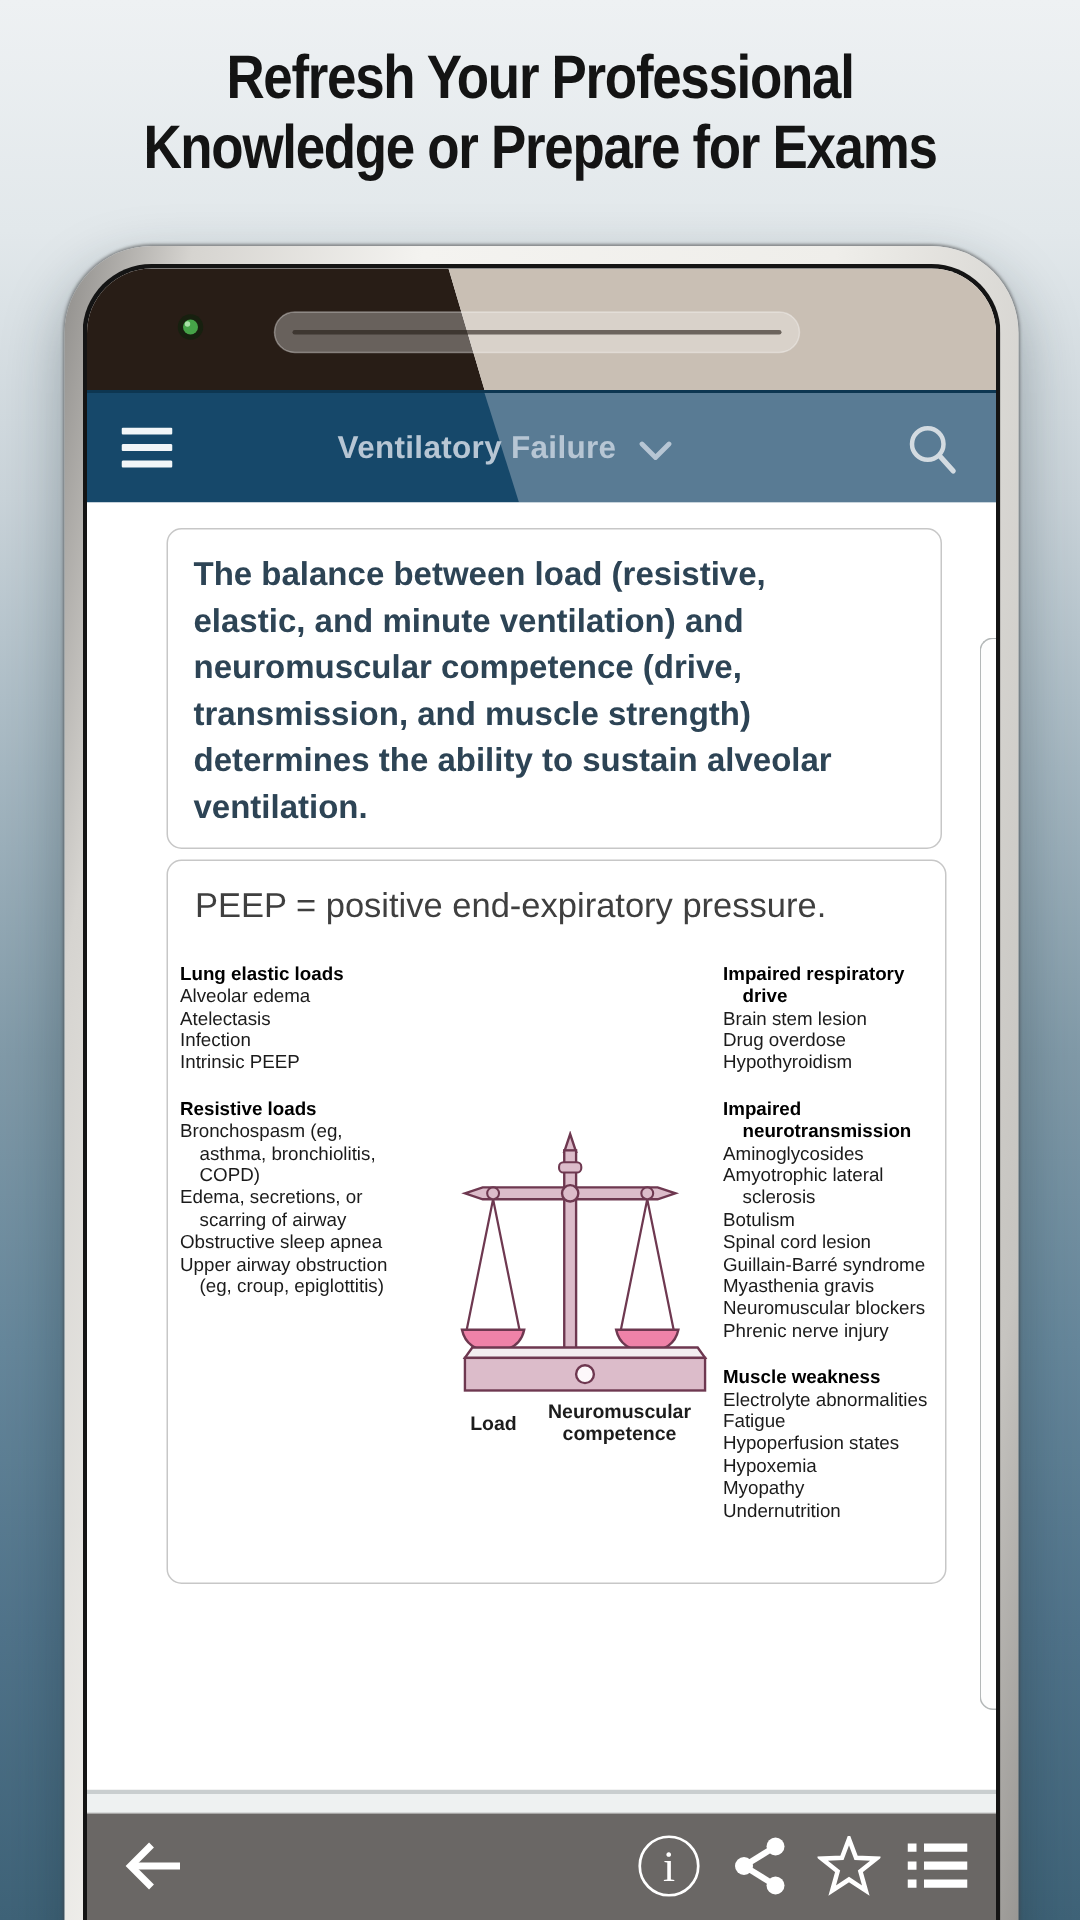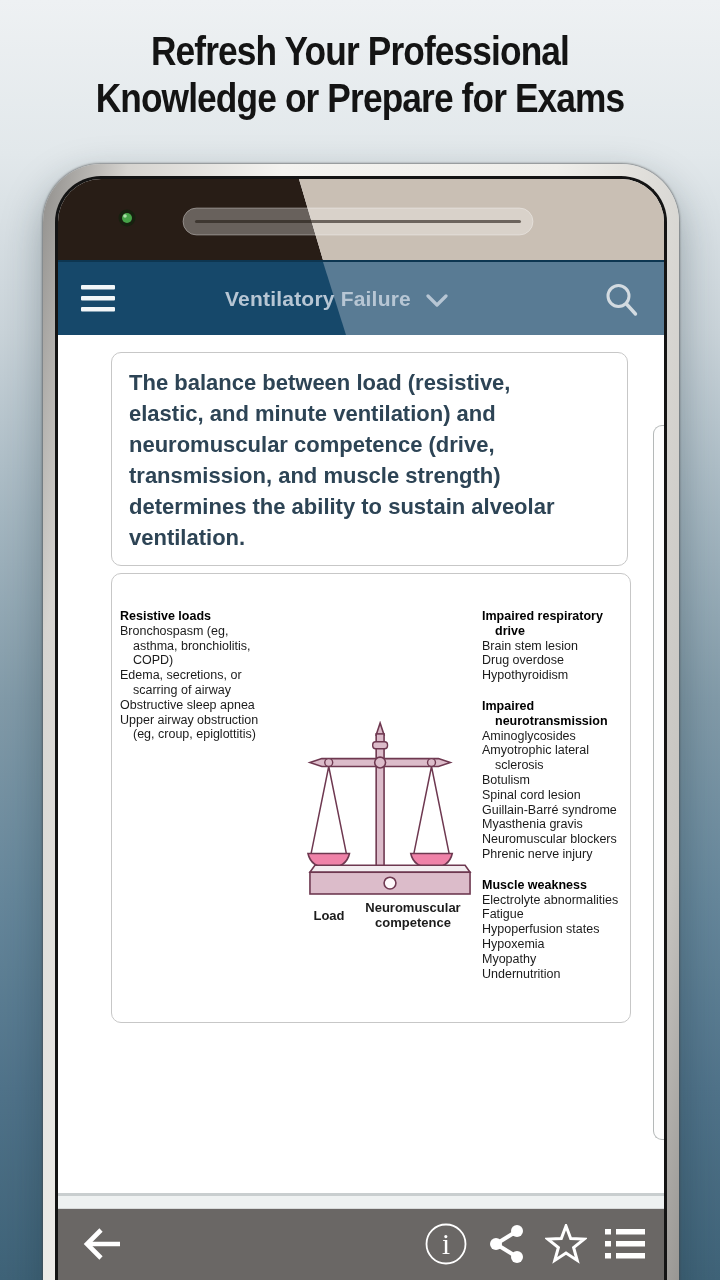--- a/index.html
+++ b/index.html
@@ -144,23 +144,31 @@
     <div class="content">
 
       <div class="card card-statement">The balance between load (resistive,
 elastic, and minute ventilation) and
 neuromuscular competence (drive,
 transmission, and muscle strength)
 determines the ability to sustain alveolar
 ventilation.</div>
 
       <div class="card card-table">
+        <div class="peep">PEEP = positive end-expiratory pressure.</div>
 
         <div class="tbl">
           <div class="col-left" id="col-left">
+              <div class="tgroup">
+                <div class="thead hang">Lung elastic loads</div>
+                <div class="titem hang">Alveolar edema</div>
+                <div class="titem hang">Atelectasis</div>
+                <div class="titem hang">Infection</div>
+                <div class="titem hang">Intrinsic PEEP</div>
+              </div>
               <div class="tgroup">
                 <div class="thead hang">Resistive loads</div>
                 <div class="titem hang">Bronchospasm (eg,
 asthma, bronchiolitis,
 COPD)</div>
                 <div class="titem hang">Edema, secretions, or
 scarring of airway</div>
                 <div class="titem hang">Obstructive sleep apnea</div>
                 <div class="titem hang">Upper airway obstruction
 (eg, croup, epiglottitis)</div>

